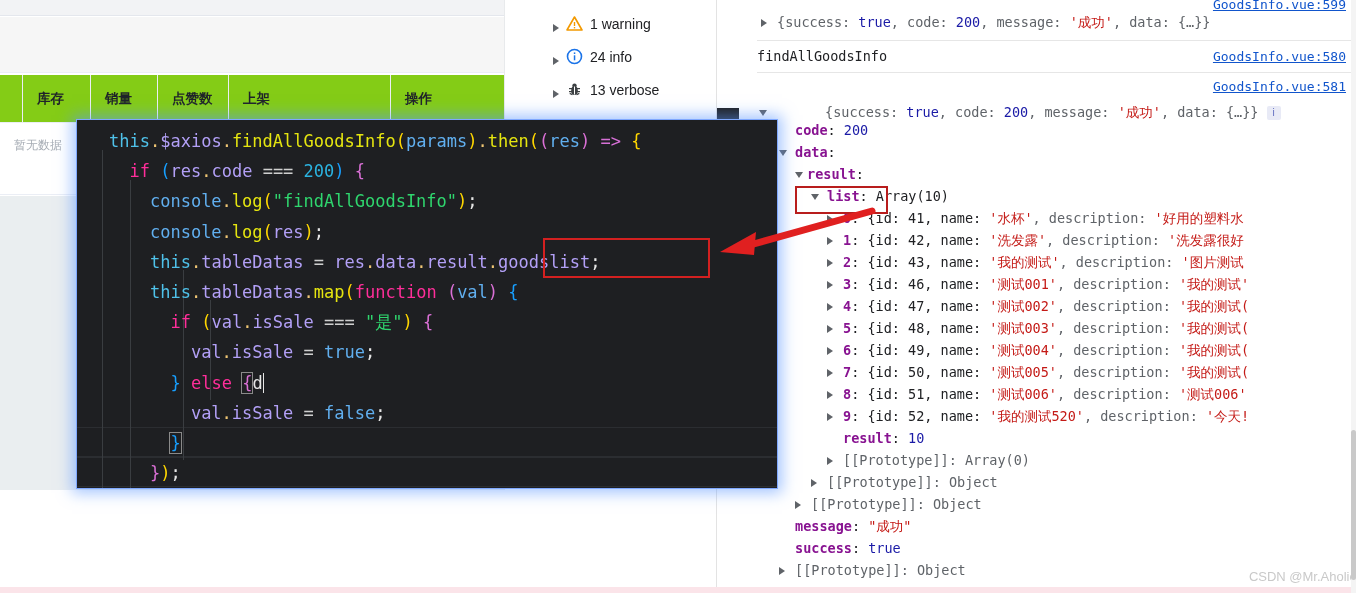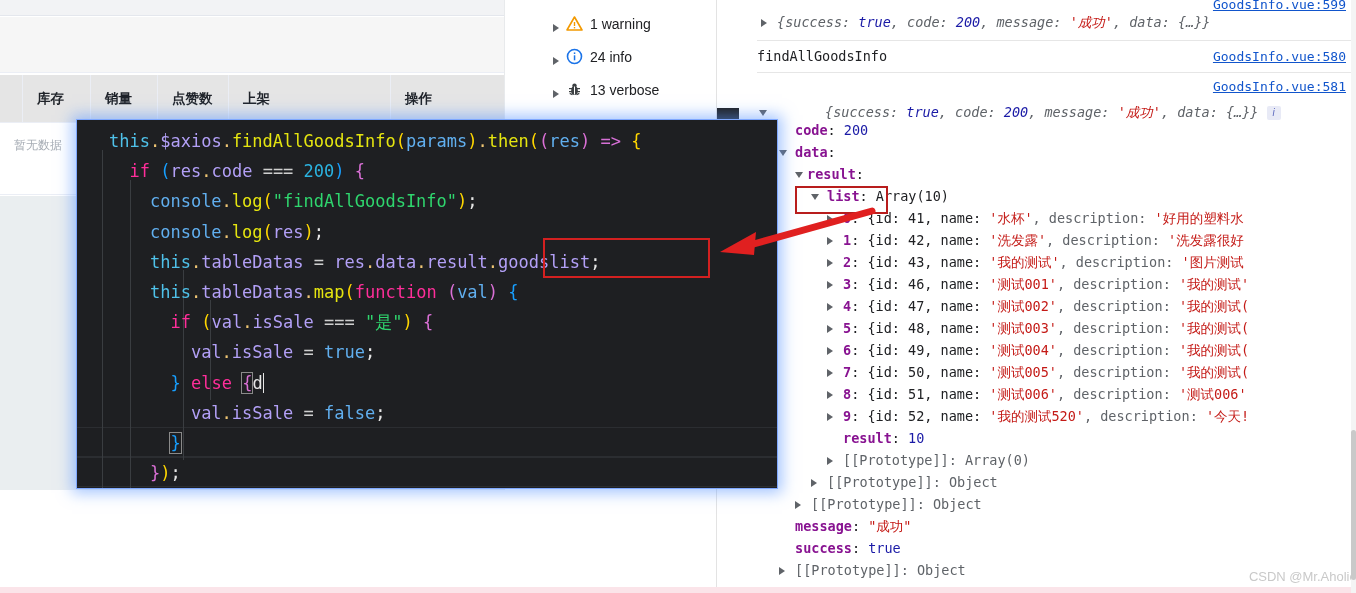--- a/index.html
+++ b/index.html
@@ -10,21 +10,21 @@
   
   .page-left { position:absolute; left:0; top:0; width:520px; height:593px; background:#ffffff; }
   .page-top-strip { position:absolute; left:0; top:0; width:504px; height:16px; background:#f2f3f5; border-bottom:1px solid #e4e7ed; }
   .page-head-band { position:absolute; left:0; top:17px; width:504px; height:56px; background:#f6f6f6; border-bottom:1px solid #ebeef5; }
   .page-white-1 { position:absolute; left:0; top:73px; width:504px; height:122px; background:#ffffff; border-bottom:1px solid #ebeef5; }
   .page-gray { position:absolute; left:0; top:196px; width:520px; height:294px; background:#eaeef0; }
   .page-white-2 { position:absolute; left:0; top:490px; width:1356px; height:103px; background:#ffffff; }
   .page-right-edge { position:absolute; left:504px; top:0; width:16px; height:490px; background:#ffffff; border-left:1px solid #e8eaec; }
 
   .tbl-head { position:absolute; left:0; top:75px; width:504px; height:48px;
-              border-bottom:1px solid #ebeef5; background:#e5e5e5; }
+              border-bottom:1px solid #ebeef5; background:#84cc16; }
   .tbl-head .th { position:absolute; top:0; height:48px; line-height:48px;
                   font-size:13.5px; font-weight:bold; color:#1f2329;
                   border-left:1px solid #ebeef5; padding-left:14px; }
   .tbl-row { position:absolute; left:0; top:123px; width:504px; height:44px; background:#ffffff; }
   .tbl-empty { position:absolute; left:14px; top:0; line-height:44px; font-size:12px; color:#a7adb5; }
 
   
   .console-mid { position:absolute; left:545px; top:0; width:172px; height:593px; background:#ffffff; }
   .cons-divider { position:absolute; left:716px; top:0; width:1px; height:593px; background:#e3e3e3; }
   .filt-row { position:absolute; left:8px; height:30px; display:flex; align-items:flex-end; gap:7px; }
@@ -33,21 +33,21 @@
   .ic { width:17px;height:17px;position:relative;display:inline-block; }
   .ic-warn svg, .ic-info svg, .ic-bug svg { display:block; }
 
   
   .console-right { position:absolute; left:717px; top:0; width:639px; height:593px; background:#ffffff;
                    font-family:"DejaVu Sans Mono", monospace; font-size:13.5px; }
   .cr-line { position:absolute; left:0; width:639px; white-space:nowrap; }
   .sep { position:absolute; left:40px; width:599px; height:1px; background:#e6e6e6; }
   .lnk { color:#1155cc; text-decoration:underline; font-family:"DejaVu Sans Mono", monospace; font-size:13px; }
   .lnk-wrap { position:absolute; right:10px; }
-  .it { font-style:italic; }
+  .it { }
   .gray { color:#5f6368; }
   .blue { color:#1a1aa6; }
   .red { color:#c41a16; }
   .blk { color:#202124; }
   .purp { color:#881391; font-weight:bold; }
   .proto { color:#5f6368; }
   .caret-d { display:inline-block; width:0;height:0;border-top:6px solid #5f6368;border-left:4px solid transparent;border-right:4px solid transparent; vertical-align:middle; }
   .caret-rt { display:inline-block; width:0;height:0;border-left:6px solid #5f6368;border-top:4px solid transparent;border-bottom:4px solid transparent; vertical-align:middle; }
   .ibadge { display:inline-block; width:14px;height:14px; background:#e8eaf6; color:#5e6bbf; font-size:10px;
             text-align:center; line-height:14px; border-radius:2px; font-family:"Liberation Sans",sans-serif; vertical-align:middle; }

